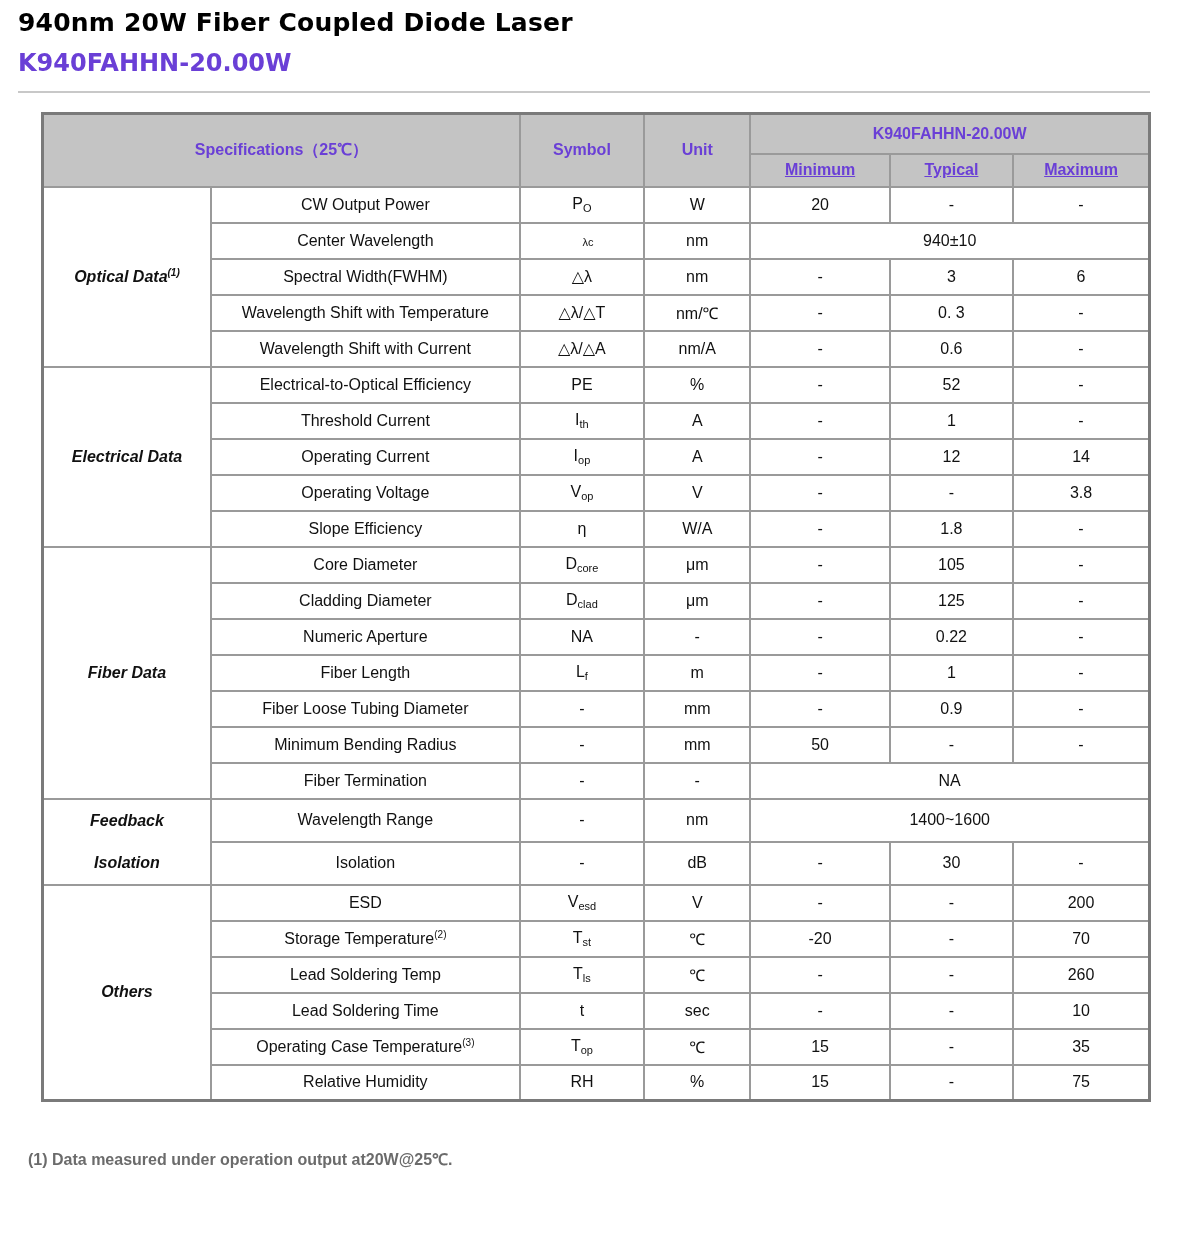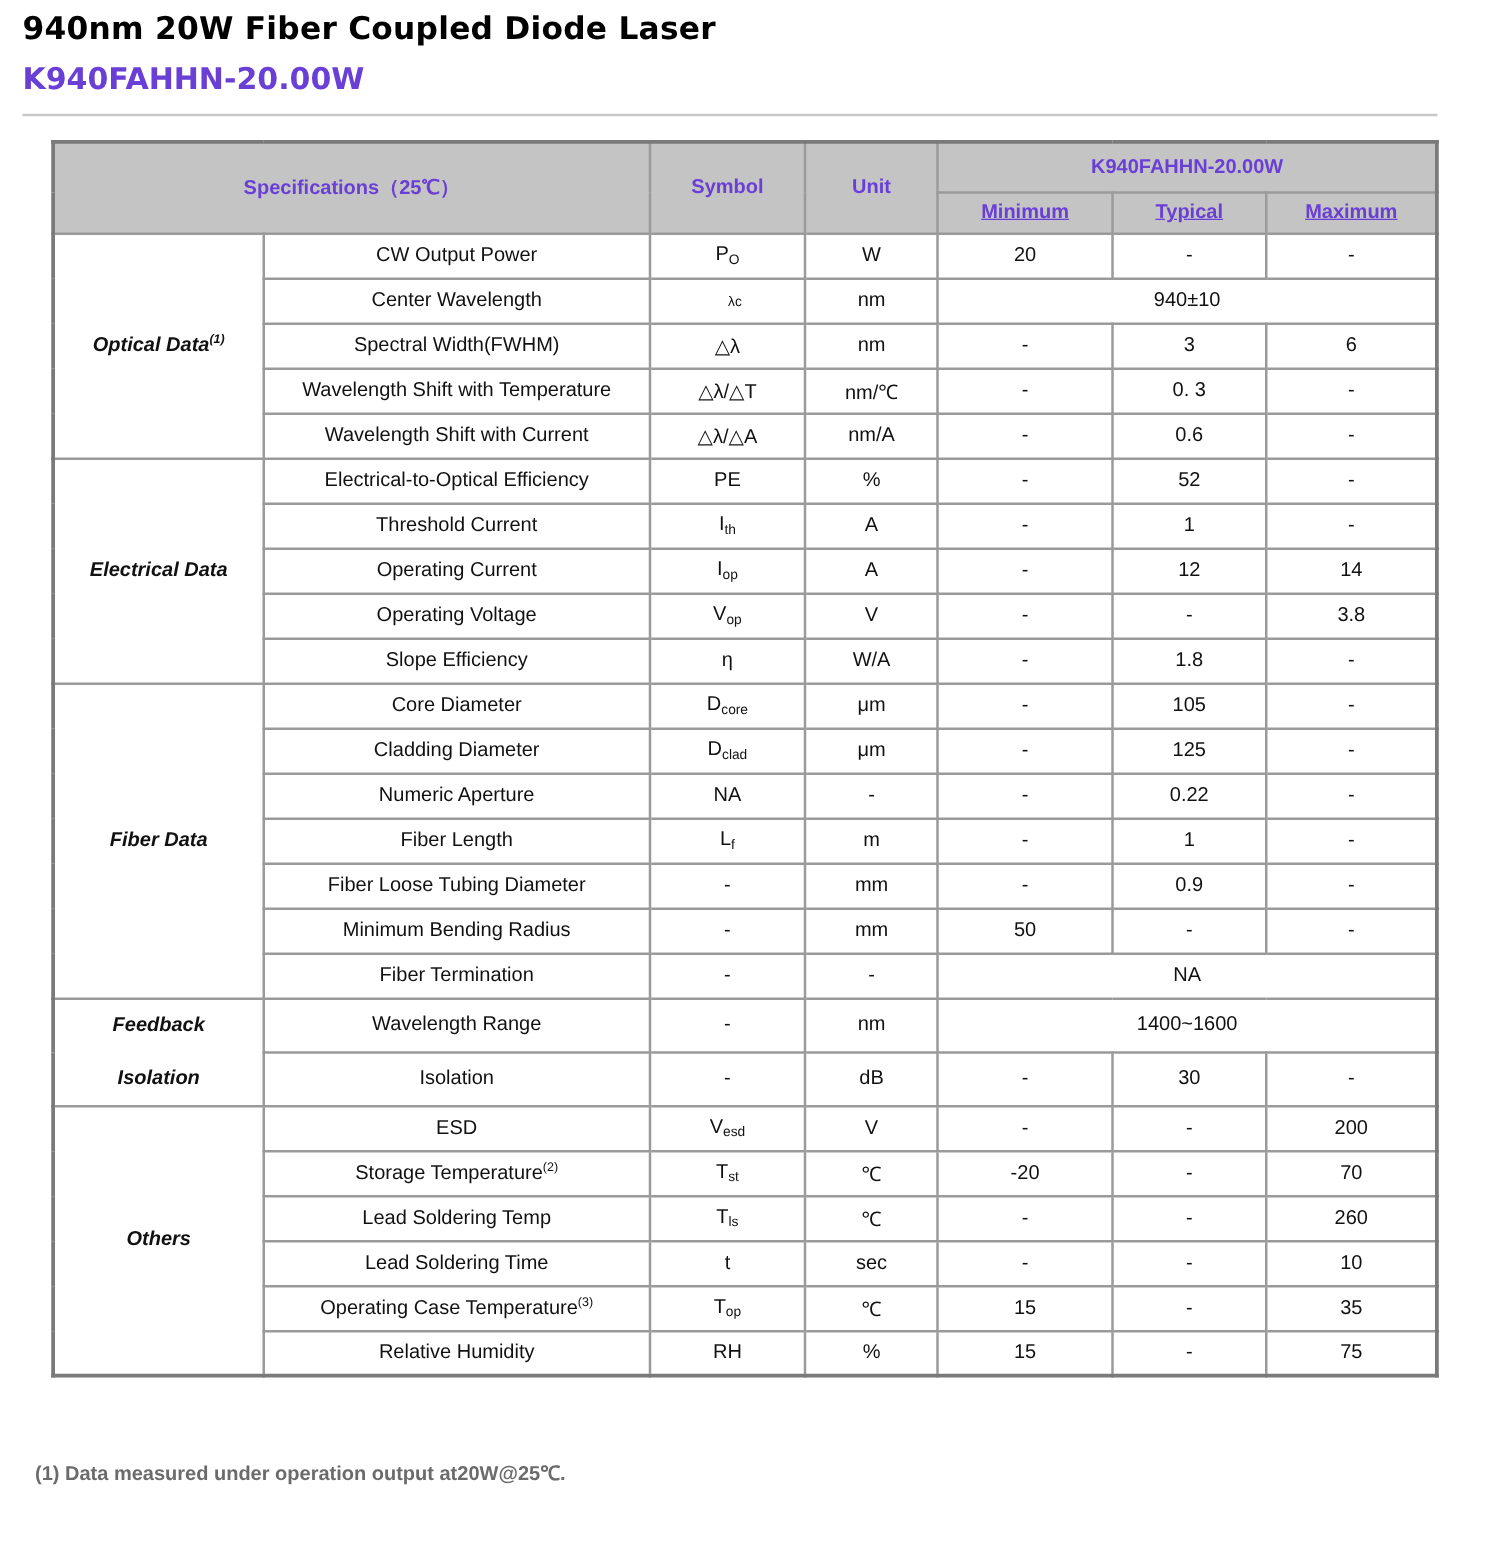--- a/index.html
+++ b/index.html
@@ -42,21 +42,21 @@
   td.group { font-weight: bold; font-size: 16px; font-style: italic; }
   td.group .gl { display: block; line-height: 42px; }
   sup { font-size: 10px; vertical-align: super; line-height: 0; }
   .sym sub { font-size: 11px; vertical-align: -3px; }
   .sym-small { font-size: 11px; margin-left: 12px; }
 
   .notes {
     position: absolute; left: 28px; top: 1150px;
     font-size: 16px; font-weight: bold; color: #6b6b6b;
   }
-  .notes div { height: 34px; line-height: 20px; margin-top: 20px; }
+  .notes div { height: 34px; line-height: 20px; }
 </style>
 </head>
 <body>
 
 <div class="doc-title">940nm 20W Fiber Coupled Diode Laser</div>
 <div class="doc-model">K940FAHHN-20.00W</div>
 <div class="title-rule"></div>
 
 <table class="spec">
   <colgroup>

